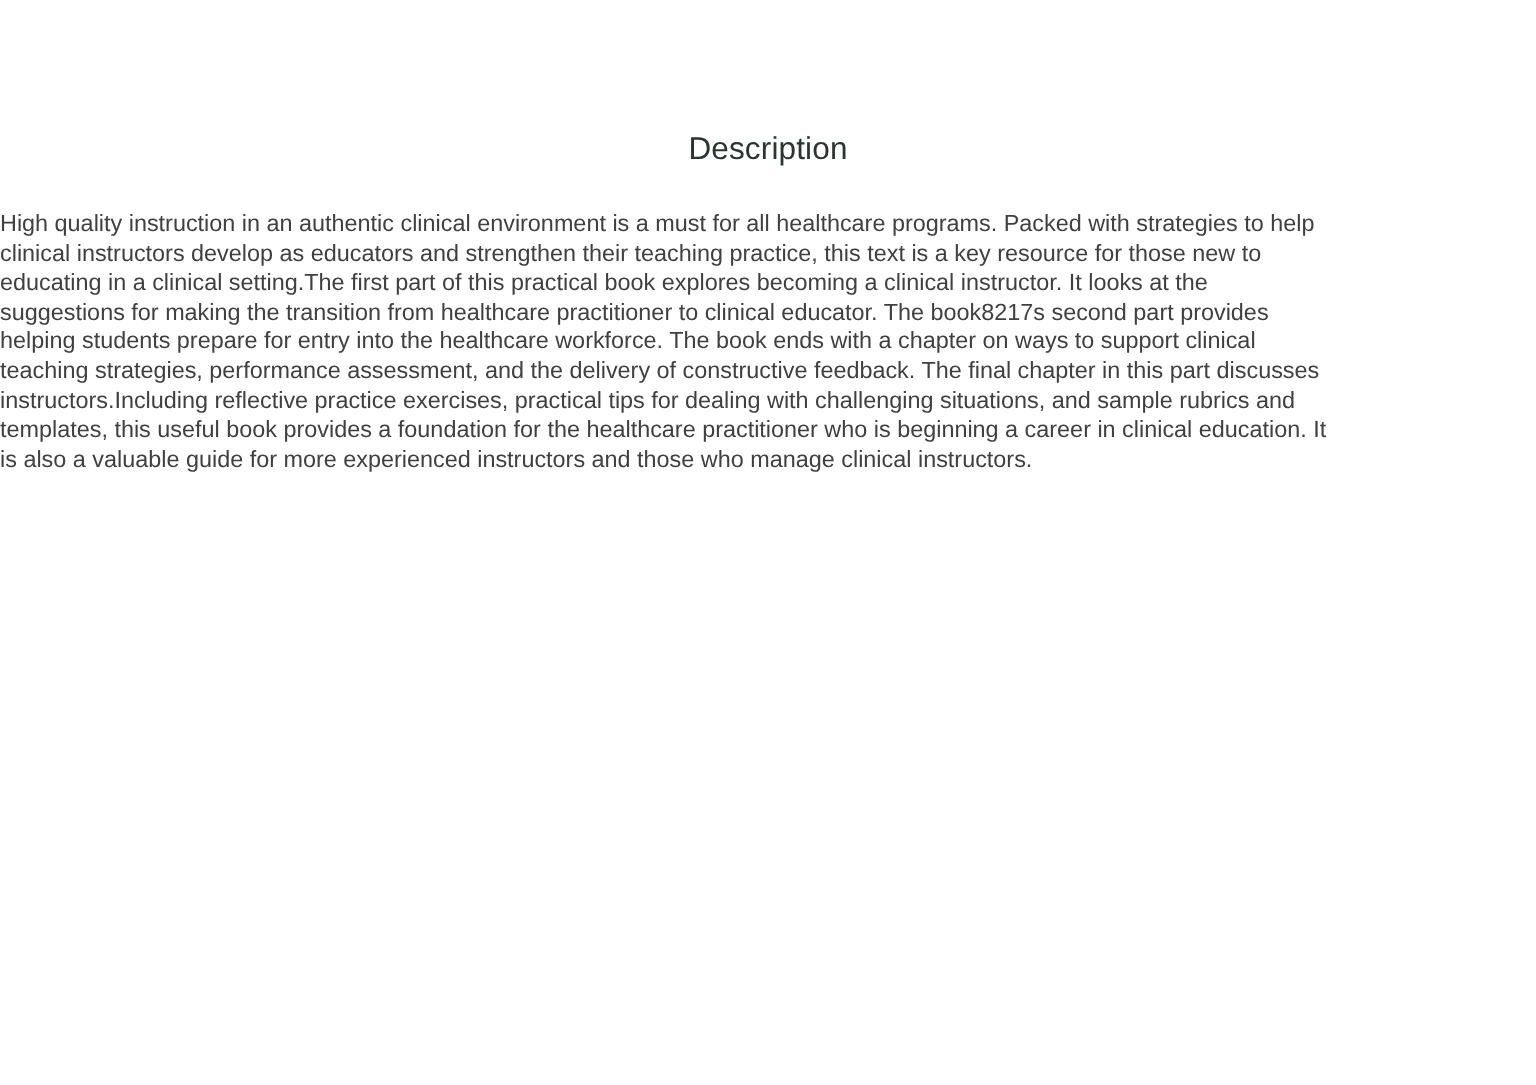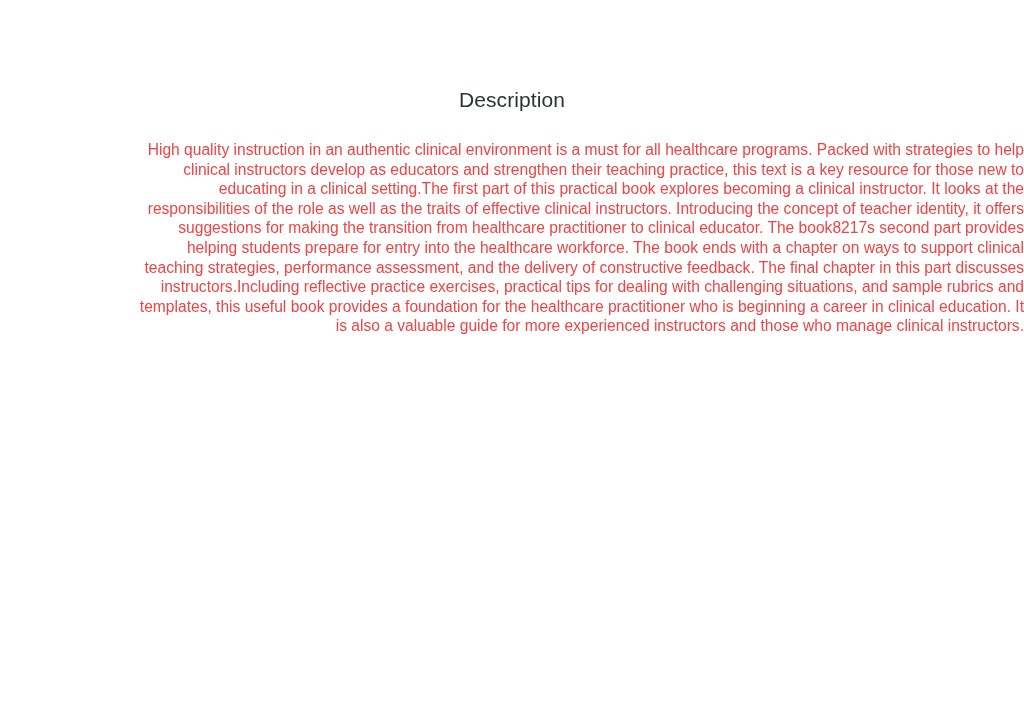--- a/index.html
+++ b/index.html
@@ -31,40 +31,39 @@
       font-size: 21px;
       color: #2b352f;
       line-height: 28px;
       letter-spacing: 0.1px;
     }
     .body-text {
       position: absolute;
       top: 140px;
       left: 0;
       width: 1024px;
-      text-align: right;
-      color: #ef4444;
+      text-align: left;
+      color: #404040;
       font-size: 15.6px;
       line-height: 19.6px;
     }
     .line {
       display: block;
       white-space: nowrap;
     }
   </style>
 </head>
 <body>
 
 <div class="page">
   <div class="title">Description</div>
   <div class="body-text">
     <span class="line">High quality instruction in an authentic clinical environment is a must for all healthcare programs. Packed with strategies to help</span>
     <span class="line">clinical instructors develop as educators and strengthen their teaching practice, this text is a key resource for those new to</span>
     <span class="line">educating in a clinical setting.The first part of this practical book explores becoming a clinical instructor. It looks at the</span>
-    <span class="line">responsibilities of the role as well as the traits of effective clinical instructors. Introducing the concept of teacher identity, it offers</span>
     <span class="line">suggestions for making the transition from healthcare practitioner to clinical educator. The book8217s second part provides</span>
     <span class="line">helping students prepare for entry into the healthcare workforce. The book ends with a chapter on ways to support clinical</span>
     <span class="line">teaching strategies, performance assessment, and the delivery of constructive feedback. The final chapter in this part discusses</span>
     <span class="line">instructors.Including reflective practice exercises, practical tips for dealing with challenging situations, and sample rubrics and</span>
     <span class="line">templates, this useful book provides a foundation for the healthcare practitioner who is beginning a career in clinical education. It</span>
     <span class="line">is also a valuable guide for more experienced instructors and those who manage clinical instructors.</span>
   </div>
 </div>
 
 </body></html>

